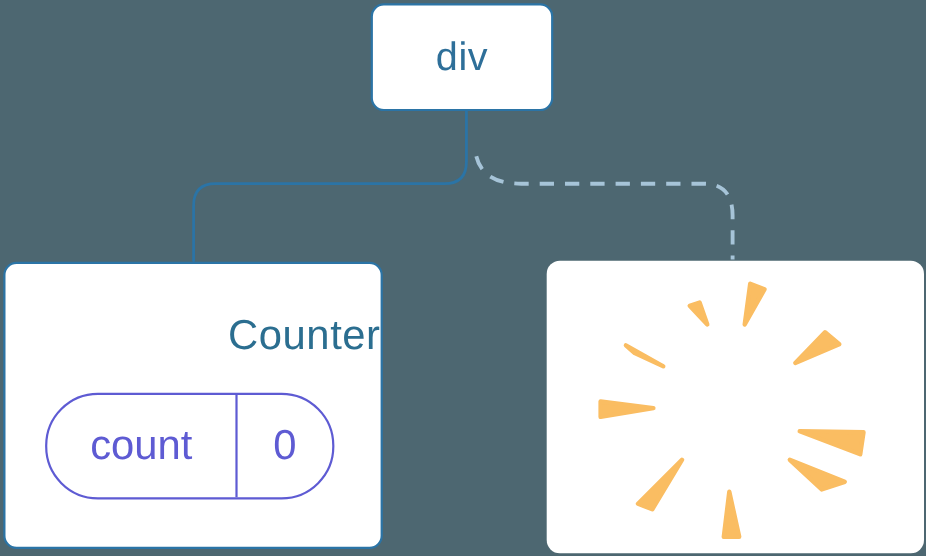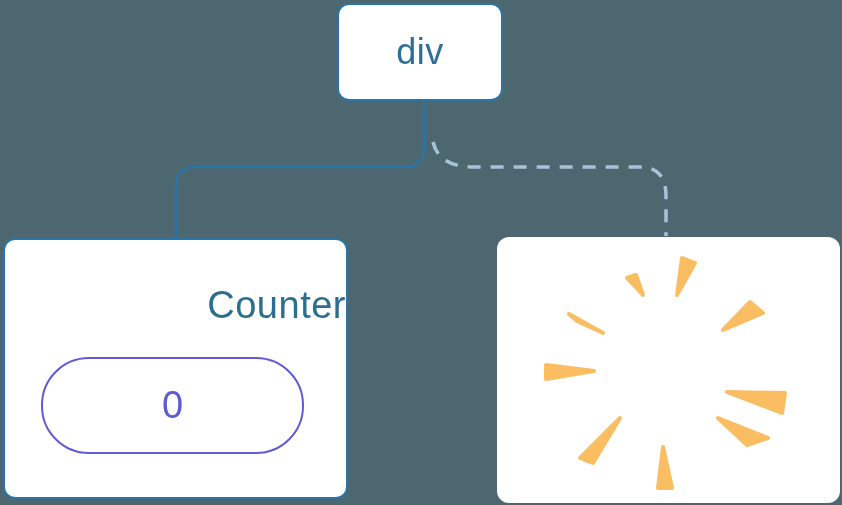--- a/index.html
+++ b/index.html
@@ -90,20 +90,21 @@
     <path class="dashed-link" d="M 433 142 C 437 159 451 167 474 167 L 640 167 Q 666 167 666 196 L 666 236"></path>
   </svg>
 
   <div class="node div-node">
     <span>div</span>
   </div>
 
   <div class="node counter-node">
     <div class="counter-title">Counter</div>
     <div class="state-pill">
+      <span class="state-key">count</span>
       <span class="state-value">0</span>
     </div>
   </div>
 
   <div class="node removed-node">
     <svg class="poof" viewBox="0 0 343 266" xmlns="http://www.w3.org/2000/svg">
       <polygon points="130,41 139,38 146,58"></polygon>
       <polygon points="185,21 198,26 180,58"></polygon>
       <polygon points="253,65 266,76 226,93"></polygon>
       <polygon points="72,77 80,84 106,96"></polygon>

